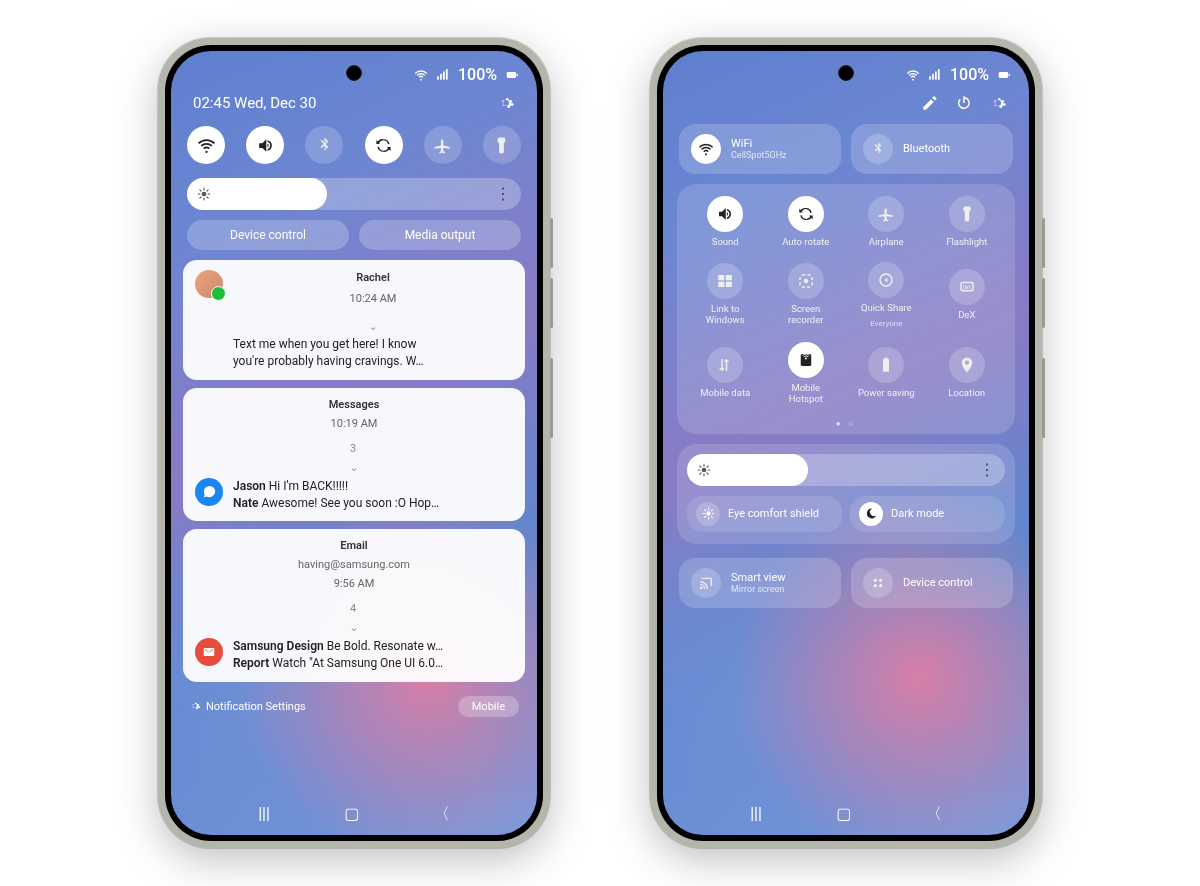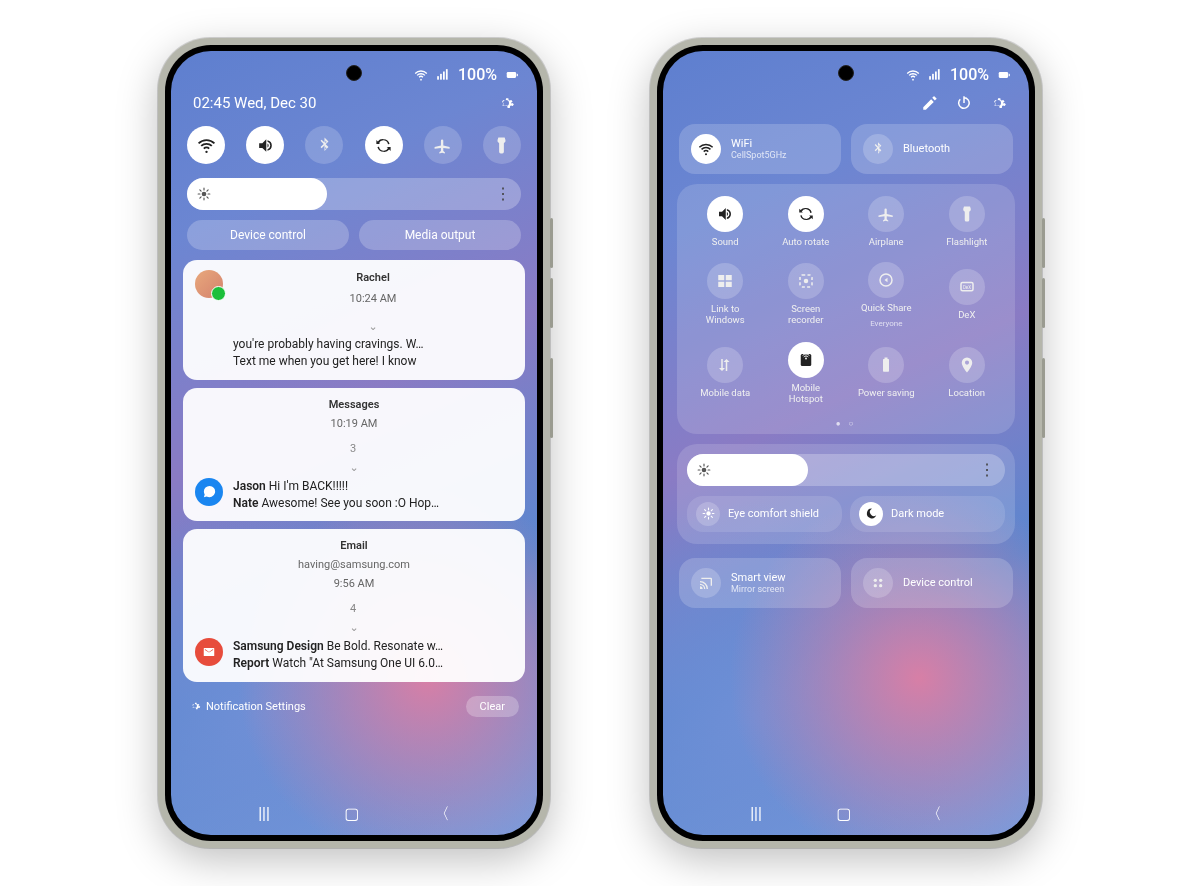--- a/index.html
+++ b/index.html
@@ -261,22 +261,22 @@
         <div class="avatar photo">
           <div class="badge" style="background:#1bbf3a"></div>
         </div>
         <div class="card-text">
           <div class="card-hdr" style="margin:0 0 2px">
             <span class="app">Rachel</span>
             <span>10:24 AM</span>
             <span class="spacer"></span>
             <span class="chev">⌄</span>
           </div>
+          <div class="line">Text me when you get here! I know</div>
           <div class="line">you're probably having cravings. W…</div>
-          <div class="line">Text me when you get here! I know</div>
         </div>
       </div>
     </div>
 
     <div class="card">
       <div class="card-hdr">
         <span class="app">Messages</span>
         <span>10:19 AM</span>
         <span class="spacer"></span>
         <span class="count">3</span>
@@ -317,21 +317,21 @@
       </div>
     </div>
 
     <div class="notif-footer">
       <div class="notif-settings">
         <svg width="12" height="12" viewBox="0 0 24 24">
                 <use href="#i-gear"></use>
               </svg>
         <span>Notification Settings</span>
       </div>
-      <div class="clear-btn">Clear</div>
+      <div class="clear-btn">Mobile</div>
     </div>
 
     <div class="nav">
       <span>|||</span>
       <span>▢</span>
       <span>〈</span>
     </div>
   </div>
       </div>
 </div>

